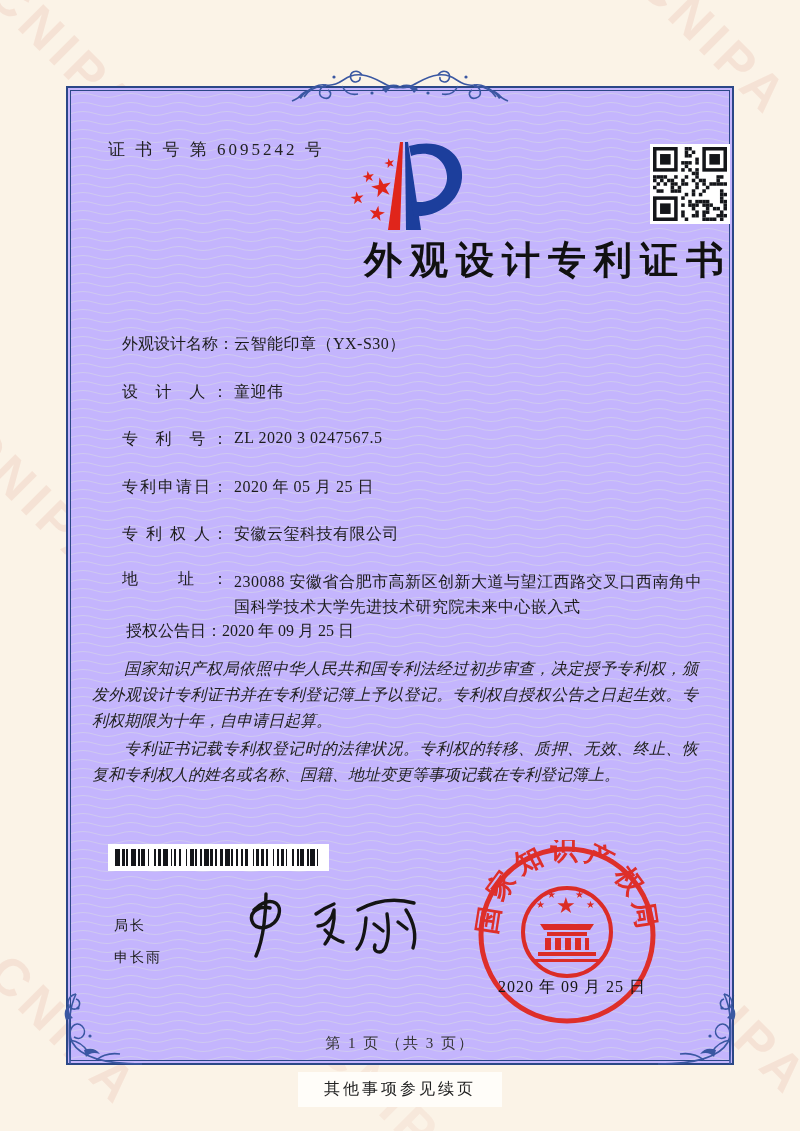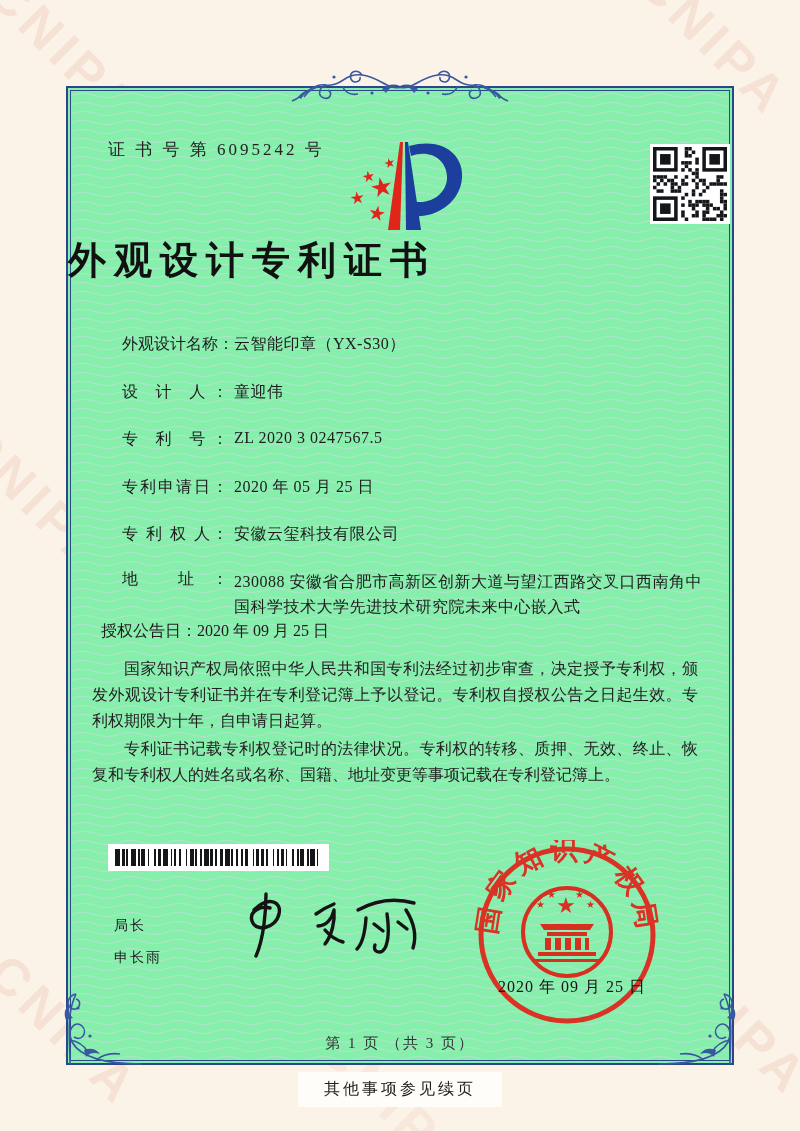--- a/index.html
+++ b/index.html
@@ -10,53 +10,53 @@
     color:#1c1c1c;
   }
   .watermark{
     position:absolute;font-family:"Liberation Sans",sans-serif;
     font-size:52px;font-weight:bold;color:#efcfc0;opacity:.45;
     transform:rotate(45deg);letter-spacing:6px;pointer-events:none;white-space:nowrap;
   }
   
   .frame{
     position:absolute;left:66px;top:86px;width:664px;height:975px;
-    border:2px solid #2b4787;background:#86efac;
+    border:2px solid #2b4787;background:#c4b5fd;
   }
   .frame-inner{
     position:absolute;inset:2px;border:1px solid #2b4787;
   }
   .waves{position:absolute;inset:3px;opacity:.55;}
   .flourish{position:absolute;pointer-events:none;}
   .content{position:absolute;inset:0;}
   .cert-no{
     position:absolute;left:40px;top:50px;font-size:17px;letter-spacing:3px;color:#222;
   }
   .logo{position:absolute;left:266px;top:42px;}
   .qr{position:absolute;left:582px;top:56px;background:#fff;padding:3px;}
   .title{
-    position:absolute;left:0;top:147px;width:100%;text-align:left;
+    position:absolute;left:0;top:147px;width:100%;text-align:right;
     font-size:38px;font-weight:bold;letter-spacing:8px;color:#111;
   }
   .fields{position:absolute;left:46px;top:246px;width:590px;font-size:16px;}
   .field-row{position:absolute;left:8px;white-space:nowrap;}
   .field-label{
     display:inline-block;width:106px;text-align:justify;text-align-last:justify;
     vertical-align:top;
   }
   .field-value{display:inline-block;margin-left:6px;letter-spacing:.5px;vertical-align:top;}
   .field-value.wrap{white-space:normal;width:470px;line-height:25px;}
-  .grant-row{position:absolute;left:33px;top:533px;width:640px;font-size:16px;white-space:nowrap;}
+  .grant-row{position:absolute;left:58px;top:533px;width:640px;font-size:16px;white-space:nowrap;}
   .grant-no{position:absolute;left:296px;top:0;}
   .grant-no .gv{font-family:"Liberation Mono","DejaVu Sans Mono",monospace;font-size:15px;}
   .paragraphs{
     position:absolute;left:24px;top:568px;width:618px;
     font-size:16px;line-height:26px;text-align:justify;color:#222;
   }
-  .paragraphs p{margin:0 12px 2px 0;text-indent:2em;}
+  .paragraphs p{margin:0 12px 2px 0;text-indent:2em;font-style:italic;}
   .barcode-box{position:absolute;left:40px;top:756px;background:#fff;padding:5px 7px;}
   .barcode{display:flex;height:17px;width:207px;}
   .barcode i{display:block;height:100%;}
   .seal{position:absolute;left:404px;top:752px;}
   .seal-date{
     position:absolute;left:430px;top:889px;font-size:16px;letter-spacing:1px;
     color:#151515;white-space:nowrap;
   }
   .officer{position:absolute;left:46px;top:822px;font-size:14px;letter-spacing:2px;line-height:32px;}
   .signature{position:absolute;left:156px;top:800px;}

